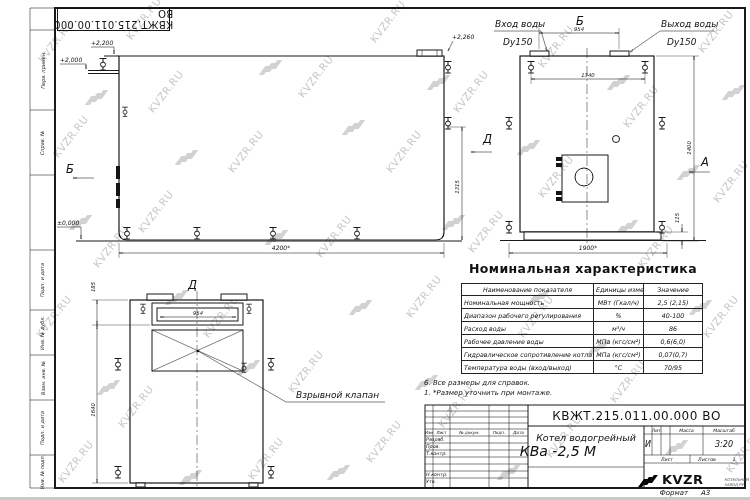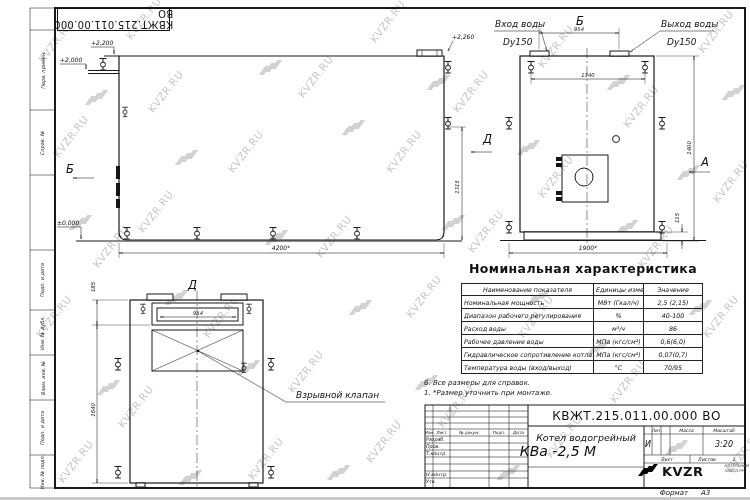--- a/index.html
+++ b/index.html
@@ -40,21 +40,21 @@
   #tech-title{left:458px;top:261px;width:250px;text-align:center;font-size:12.5px;font-weight:600;letter-spacing:.4px;}
   table#spec{position:absolute;left:461px;top:283px;width:241px;z-index:3;border-collapse:collapse;
       table-layout:fixed;font-size:6.3px;font-style:italic;color:#111;}
   table#spec td,table#spec th{border:1px solid #222;padding:0 2px;height:12px;font-weight:normal;overflow:hidden;white-space:nowrap;}
   table#spec th{height:11px;}
   table#spec .c{text-align:center;}
   table#spec col.c1{width:132px}table#spec col.c2{width:50px}table#spec col.c3{width:59px}
   .tb-text{position:absolute;z-index:4;display:flex;align-items:center;justify-content:center;
       text-align:center;font-style:italic;color:#111;overflow:hidden;white-space:nowrap;}
   .tb-plain{font-style:normal;}
-  #logo-cell{left:646px;top:464px;width:98px;height:23px;display:flex;align-items:flex-start;justify-content:center;gap:21px;z-index:4;}
+  #logo-cell{left:646px;top:464px;width:98px;height:23px;display:flex;align-items:flex-end;justify-content:center;gap:21px;z-index:4;}
   .hatch{position:relative;width:15px;height:12px;color:#000;display:inline-block;}
   .hatch i{position:absolute;width:4px;height:8px;background:currentColor;transform:skewX(-36deg);}
   .hatch i:nth-child(1){left:0;top:4px}.hatch i:nth-child(2){left:5px;top:2px}.hatch i:nth-child(3){left:10px;top:0}
   #logo-kvzr{font-weight:bold;font-size:13px;letter-spacing:.5px;}
   #logo-sub{font-size:3.8px;font-style:italic;color:#555;line-height:4.5px;text-align:left;}
   #page-edge{position:absolute;left:0;top:497px;width:750px;height:3px;background:#c9c9c9;z-index:5;}
 </style>
 </head>
 <body>
 

